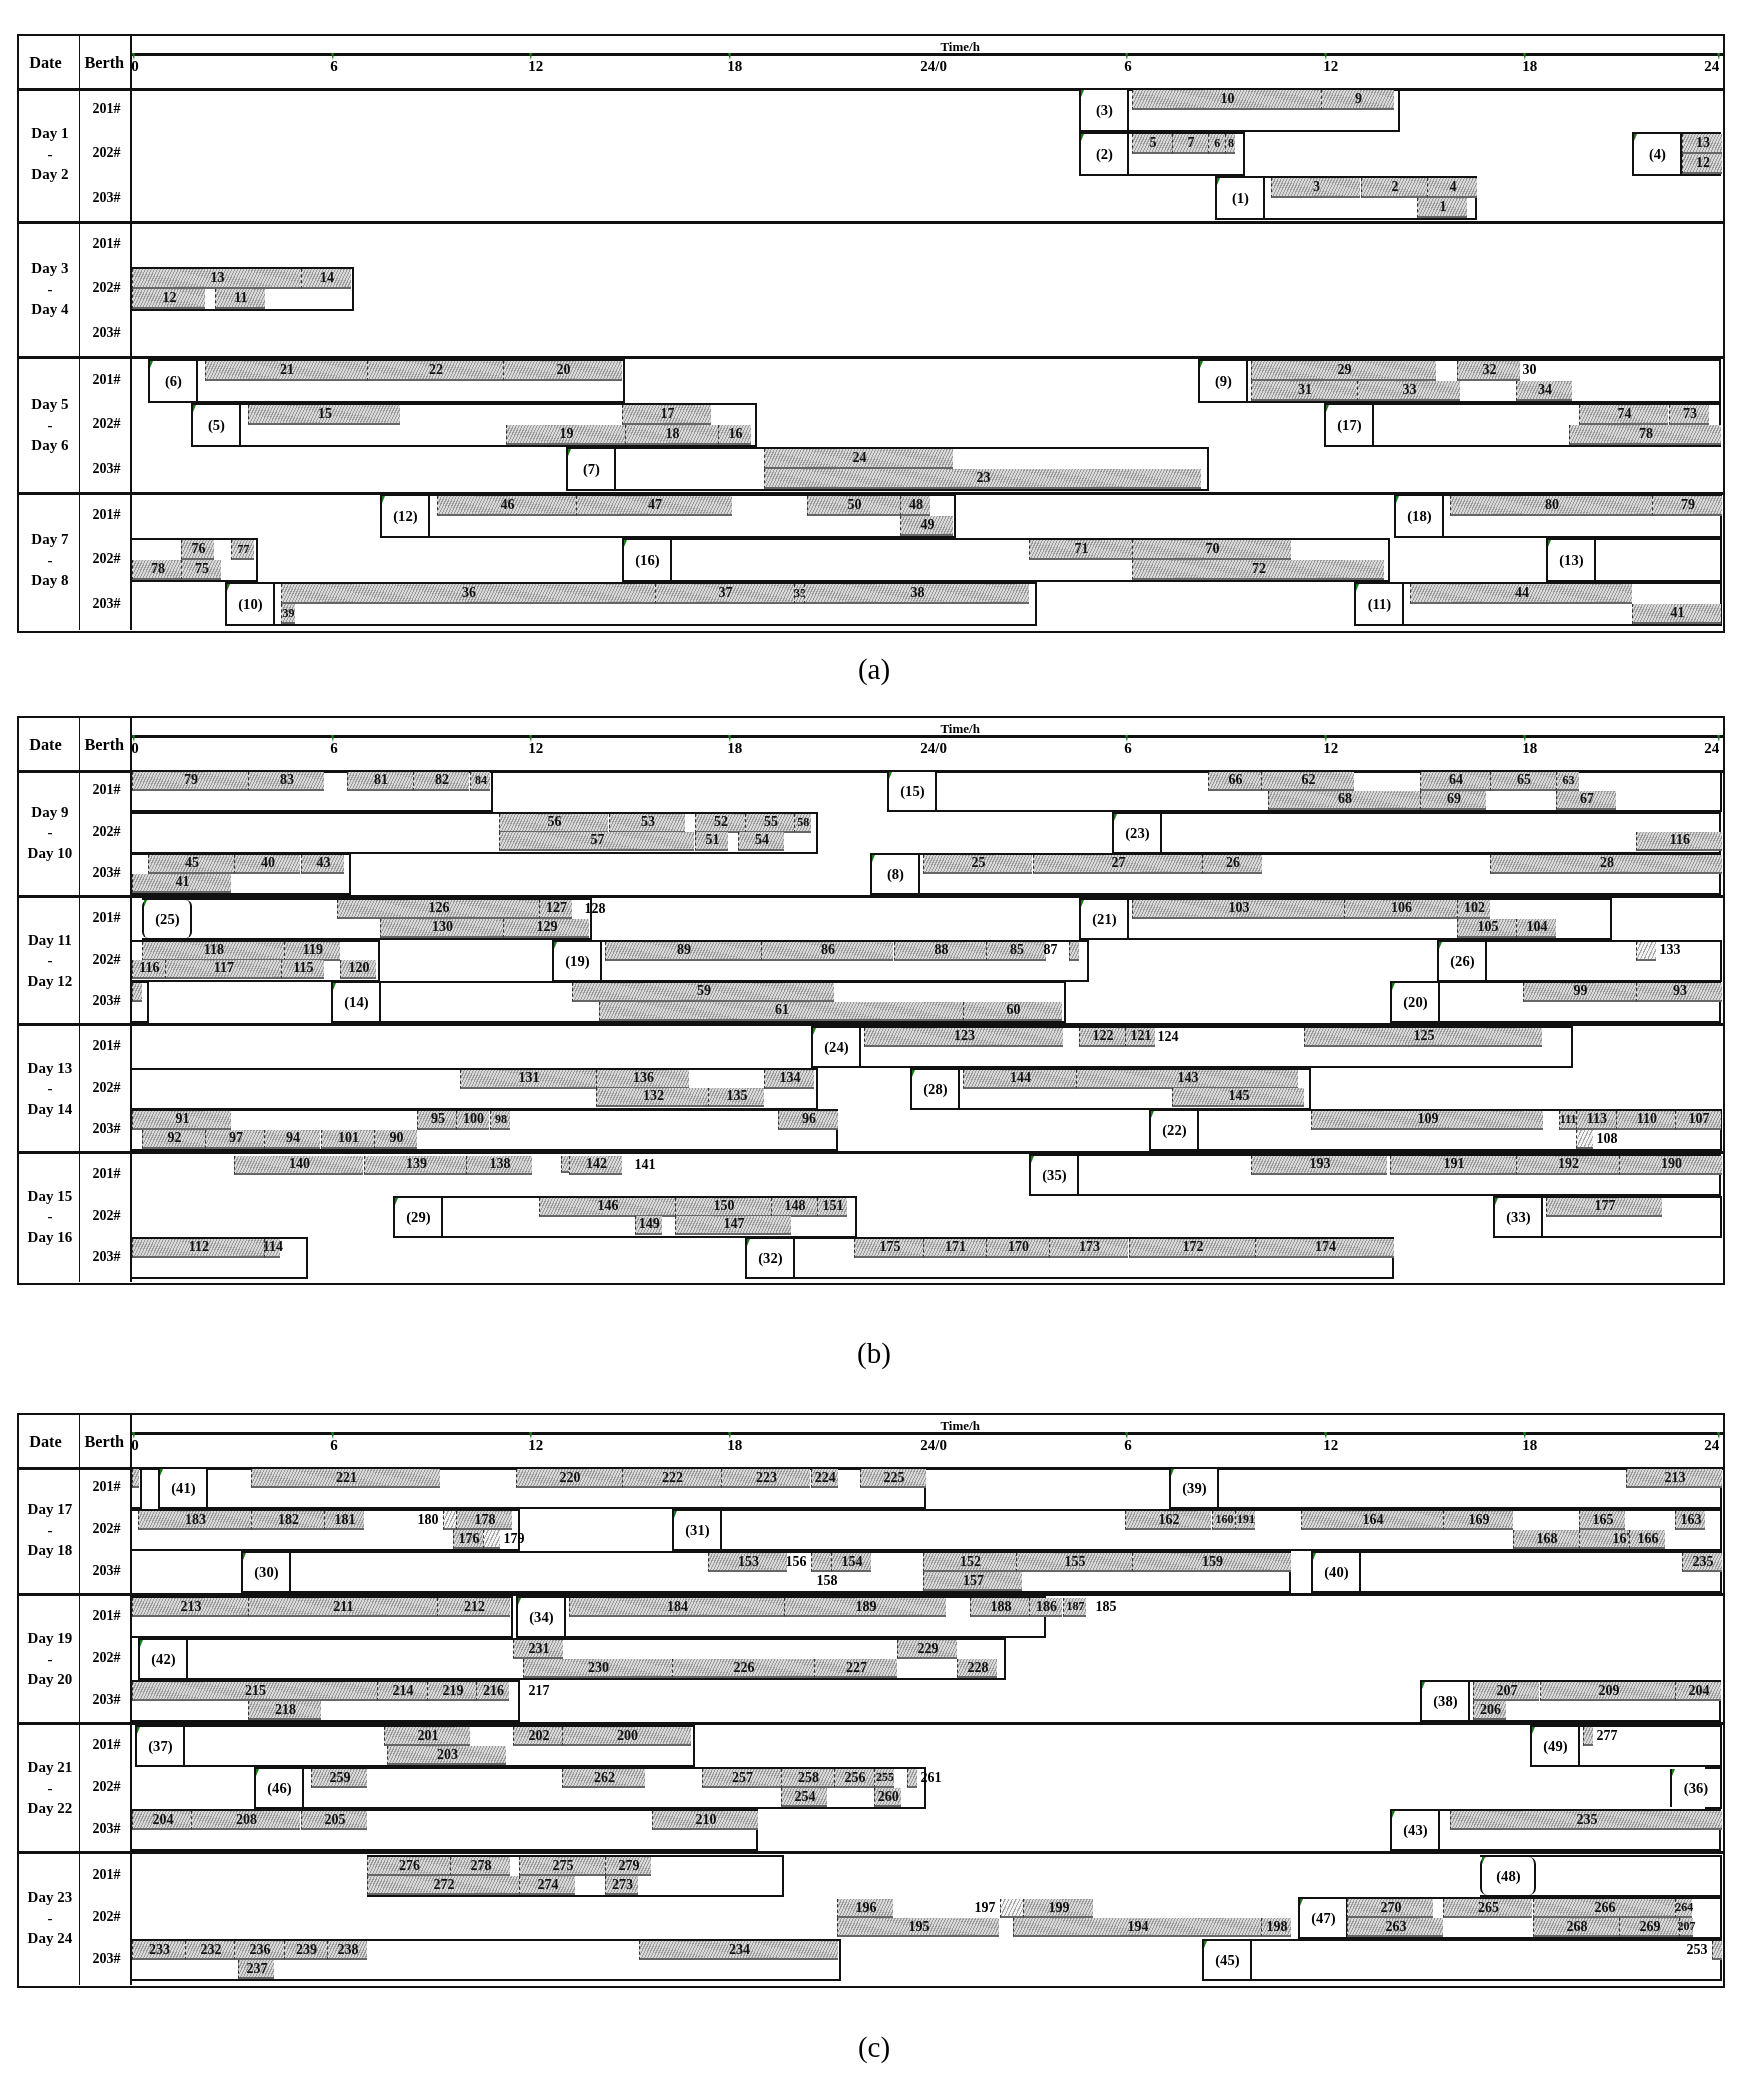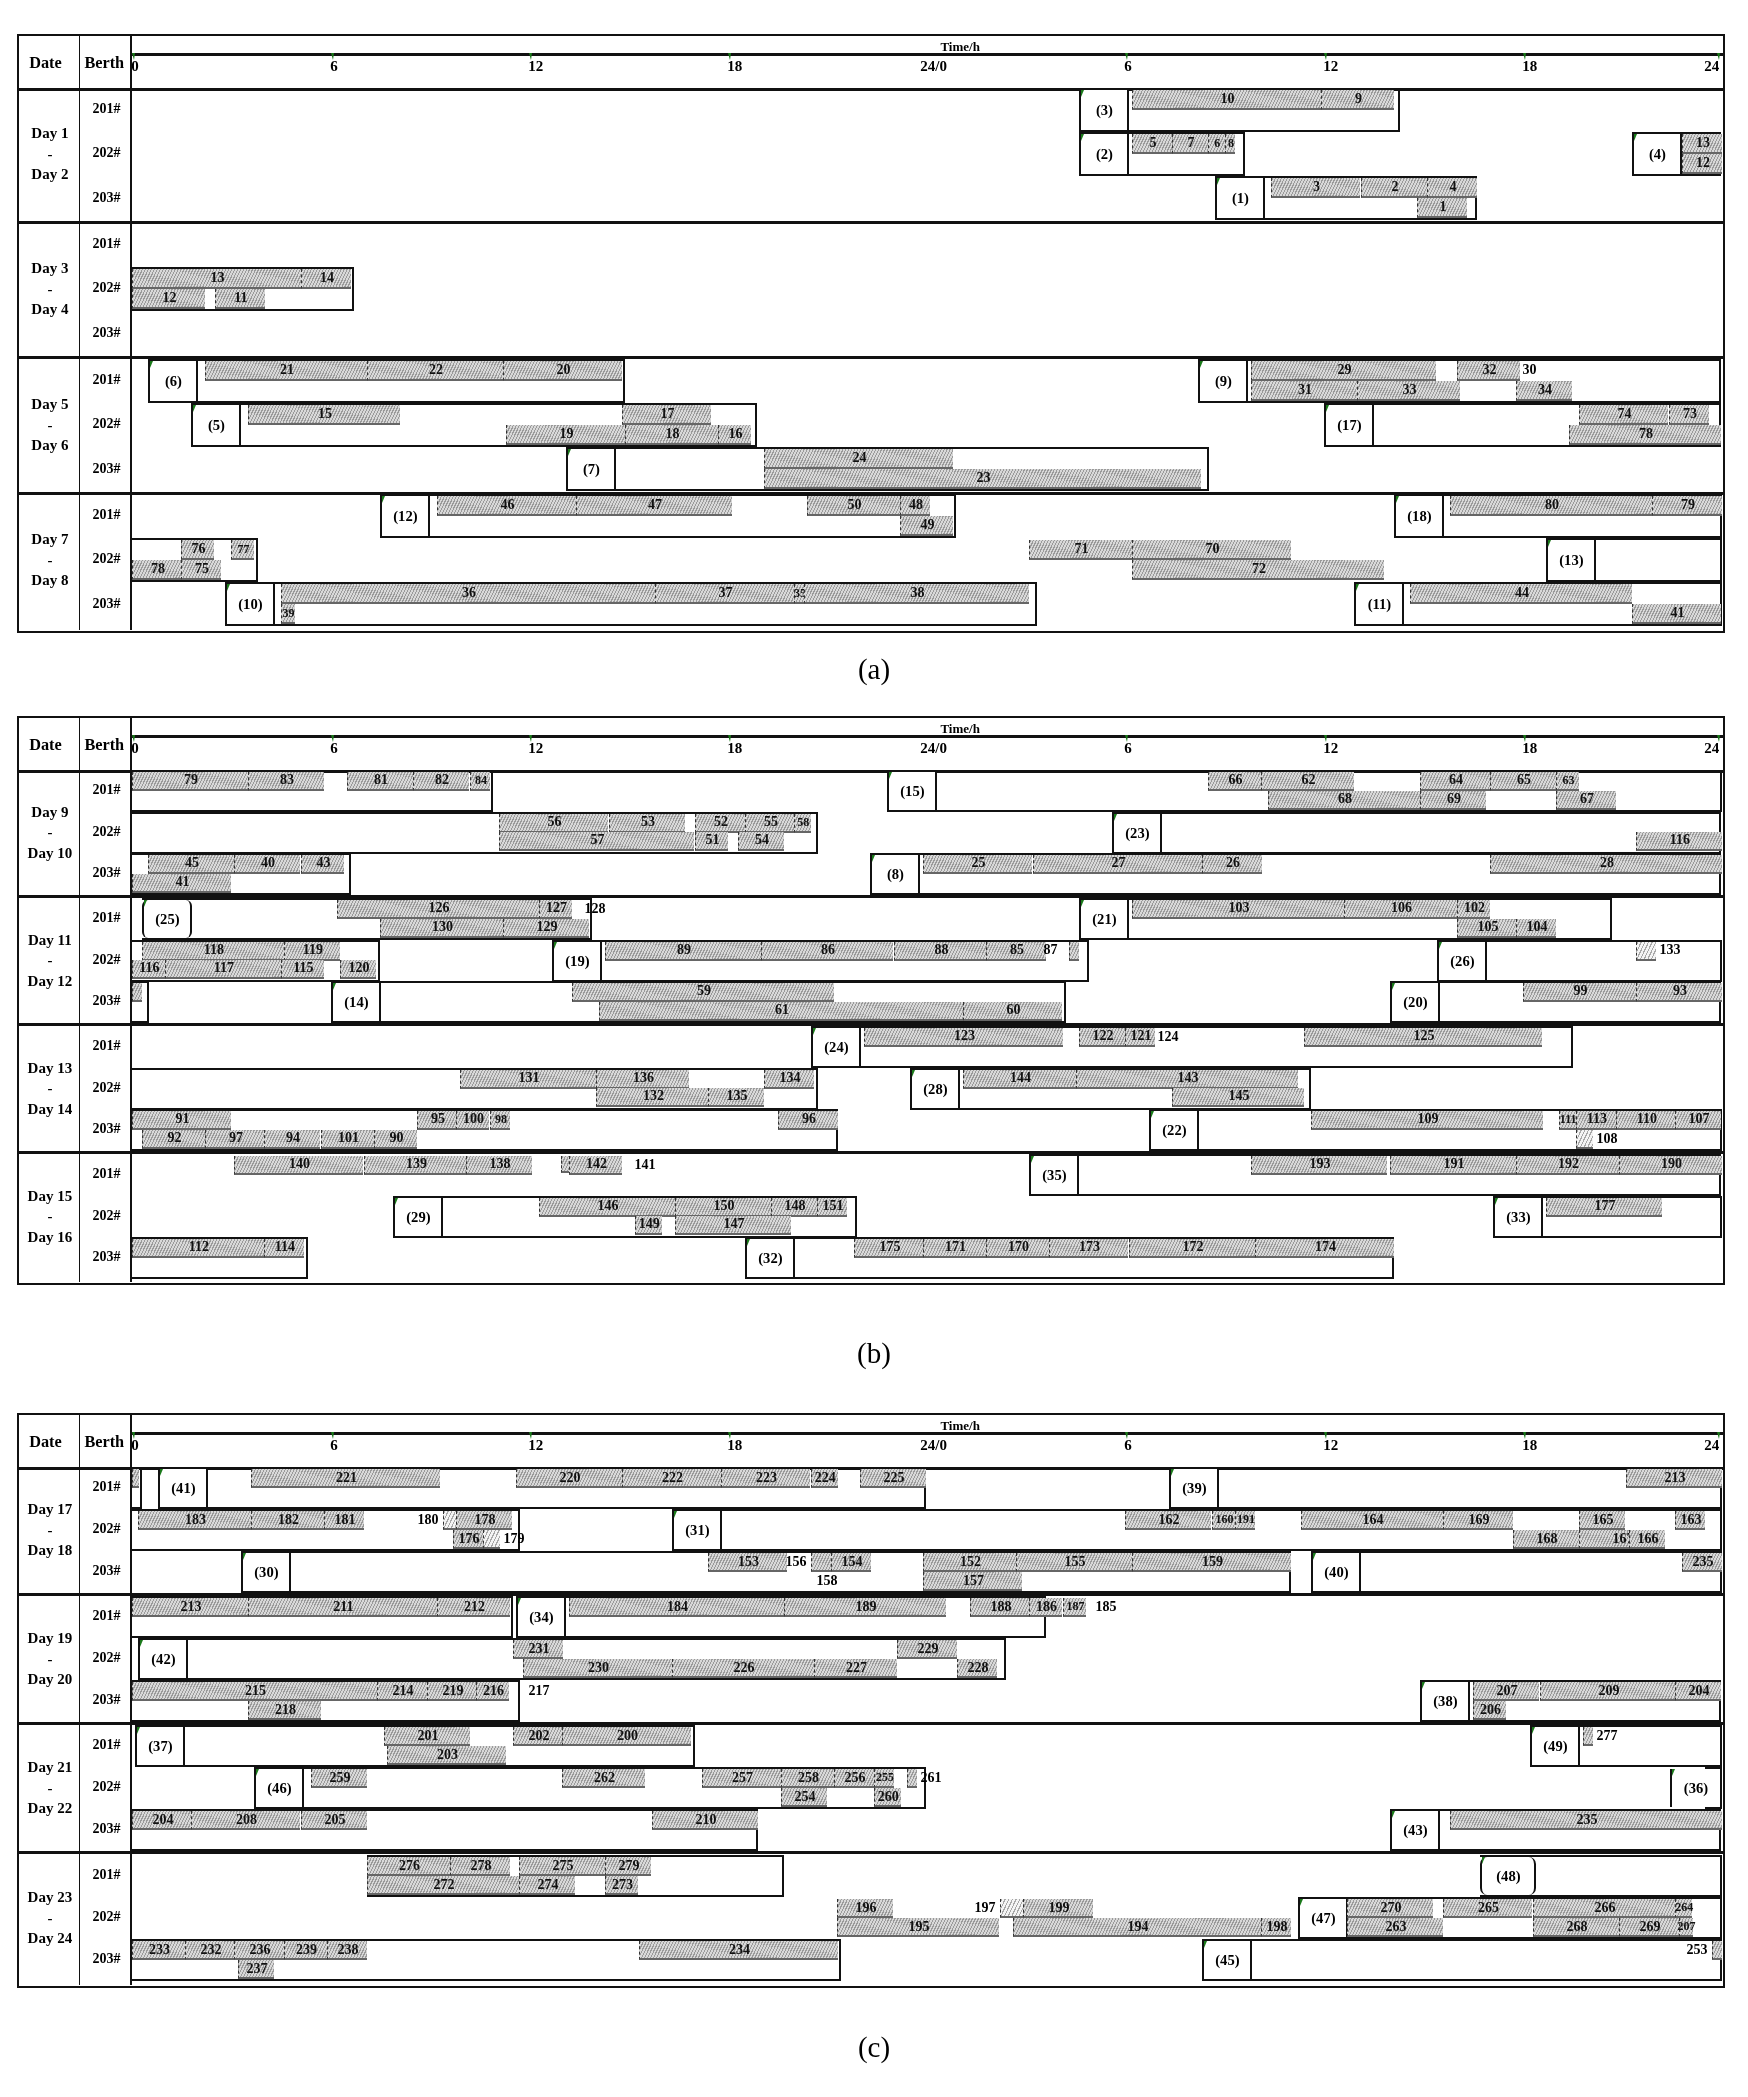--- a/index.html
+++ b/index.html
@@ -282,20 +282,26 @@
           <span>49</span>
         </div>
         <div class="task" style="left: 1431px; width: 202px; top: 2.2px; height: 20px;">
           <span>80</span>
         </div>
         <div class="task" style="left: 1633px; width: 70px; top: 2.2px; height: 20px;">
           <span>79</span>
         </div>
         <div class="berth-lbl" style="top: 57px;">202#</div>
         <div class="frame" style="left: 113px; width: 126px; top: 44px; height: 44px; border-left: none;"></div>
+        <div class="frame" style="left: 603px; width: 768px; top: 44px; height: 44px;">
+          <div class="ship-box" style="width: 50px;">
+            <div class="ship-flag"></div>
+            <span>(16)</span>
+          </div>
+        </div>
         <div class="frame" style="left: 1527px; width: 176px; top: 44px; height: 44px;">
           <div class="ship-box" style="width: 50px;">
             <div class="ship-flag"></div>
             <span>(13)</span>
           </div>
         </div>
         <div class="task" style="left: 162px; width: 33px; top: 46px; height: 20px;">
           <span>76</span>
         </div>
         <div class="task" style="left: 212px; width: 23px; top: 46px; height: 20px; font-size: 12px;">
@@ -823,21 +829,21 @@
         <div class="frame" style="left: 113px; width: 176px; top: 83px; height: 42px; border-left: none;"></div>
         <div class="frame" style="left: 726px; width: 649px; top: 83px; height: 42px;">
           <div class="ship-box" style="width: 50px;">
             <div class="ship-flag"></div>
             <span>(32)</span>
           </div>
         </div>
         <div class="task" style="left: 113px; width: 132px; top: 85px; height: 18.6px;">
           <span>112</span>
         </div>
-        <div class="task" style="left: 245px; width: 40px; top: 85px; height: 18.6px;">
+        <div class="task" style="left: 245px; width: 16px; top: 85px; height: 18.6px;">
           <span>114</span>
         </div>
         <div class="task" style="left: 835px; width: 70px; top: 85px; height: 18.6px;">
           <span>175</span>
         </div>
         <div class="task" style="left: 904px; width: 63px; top: 85px; height: 18.6px;">
           <span>171</span>
         </div>
         <div class="task" style="left: 967px; width: 63px; top: 85px; height: 18.6px;">
           <span>170</span>

